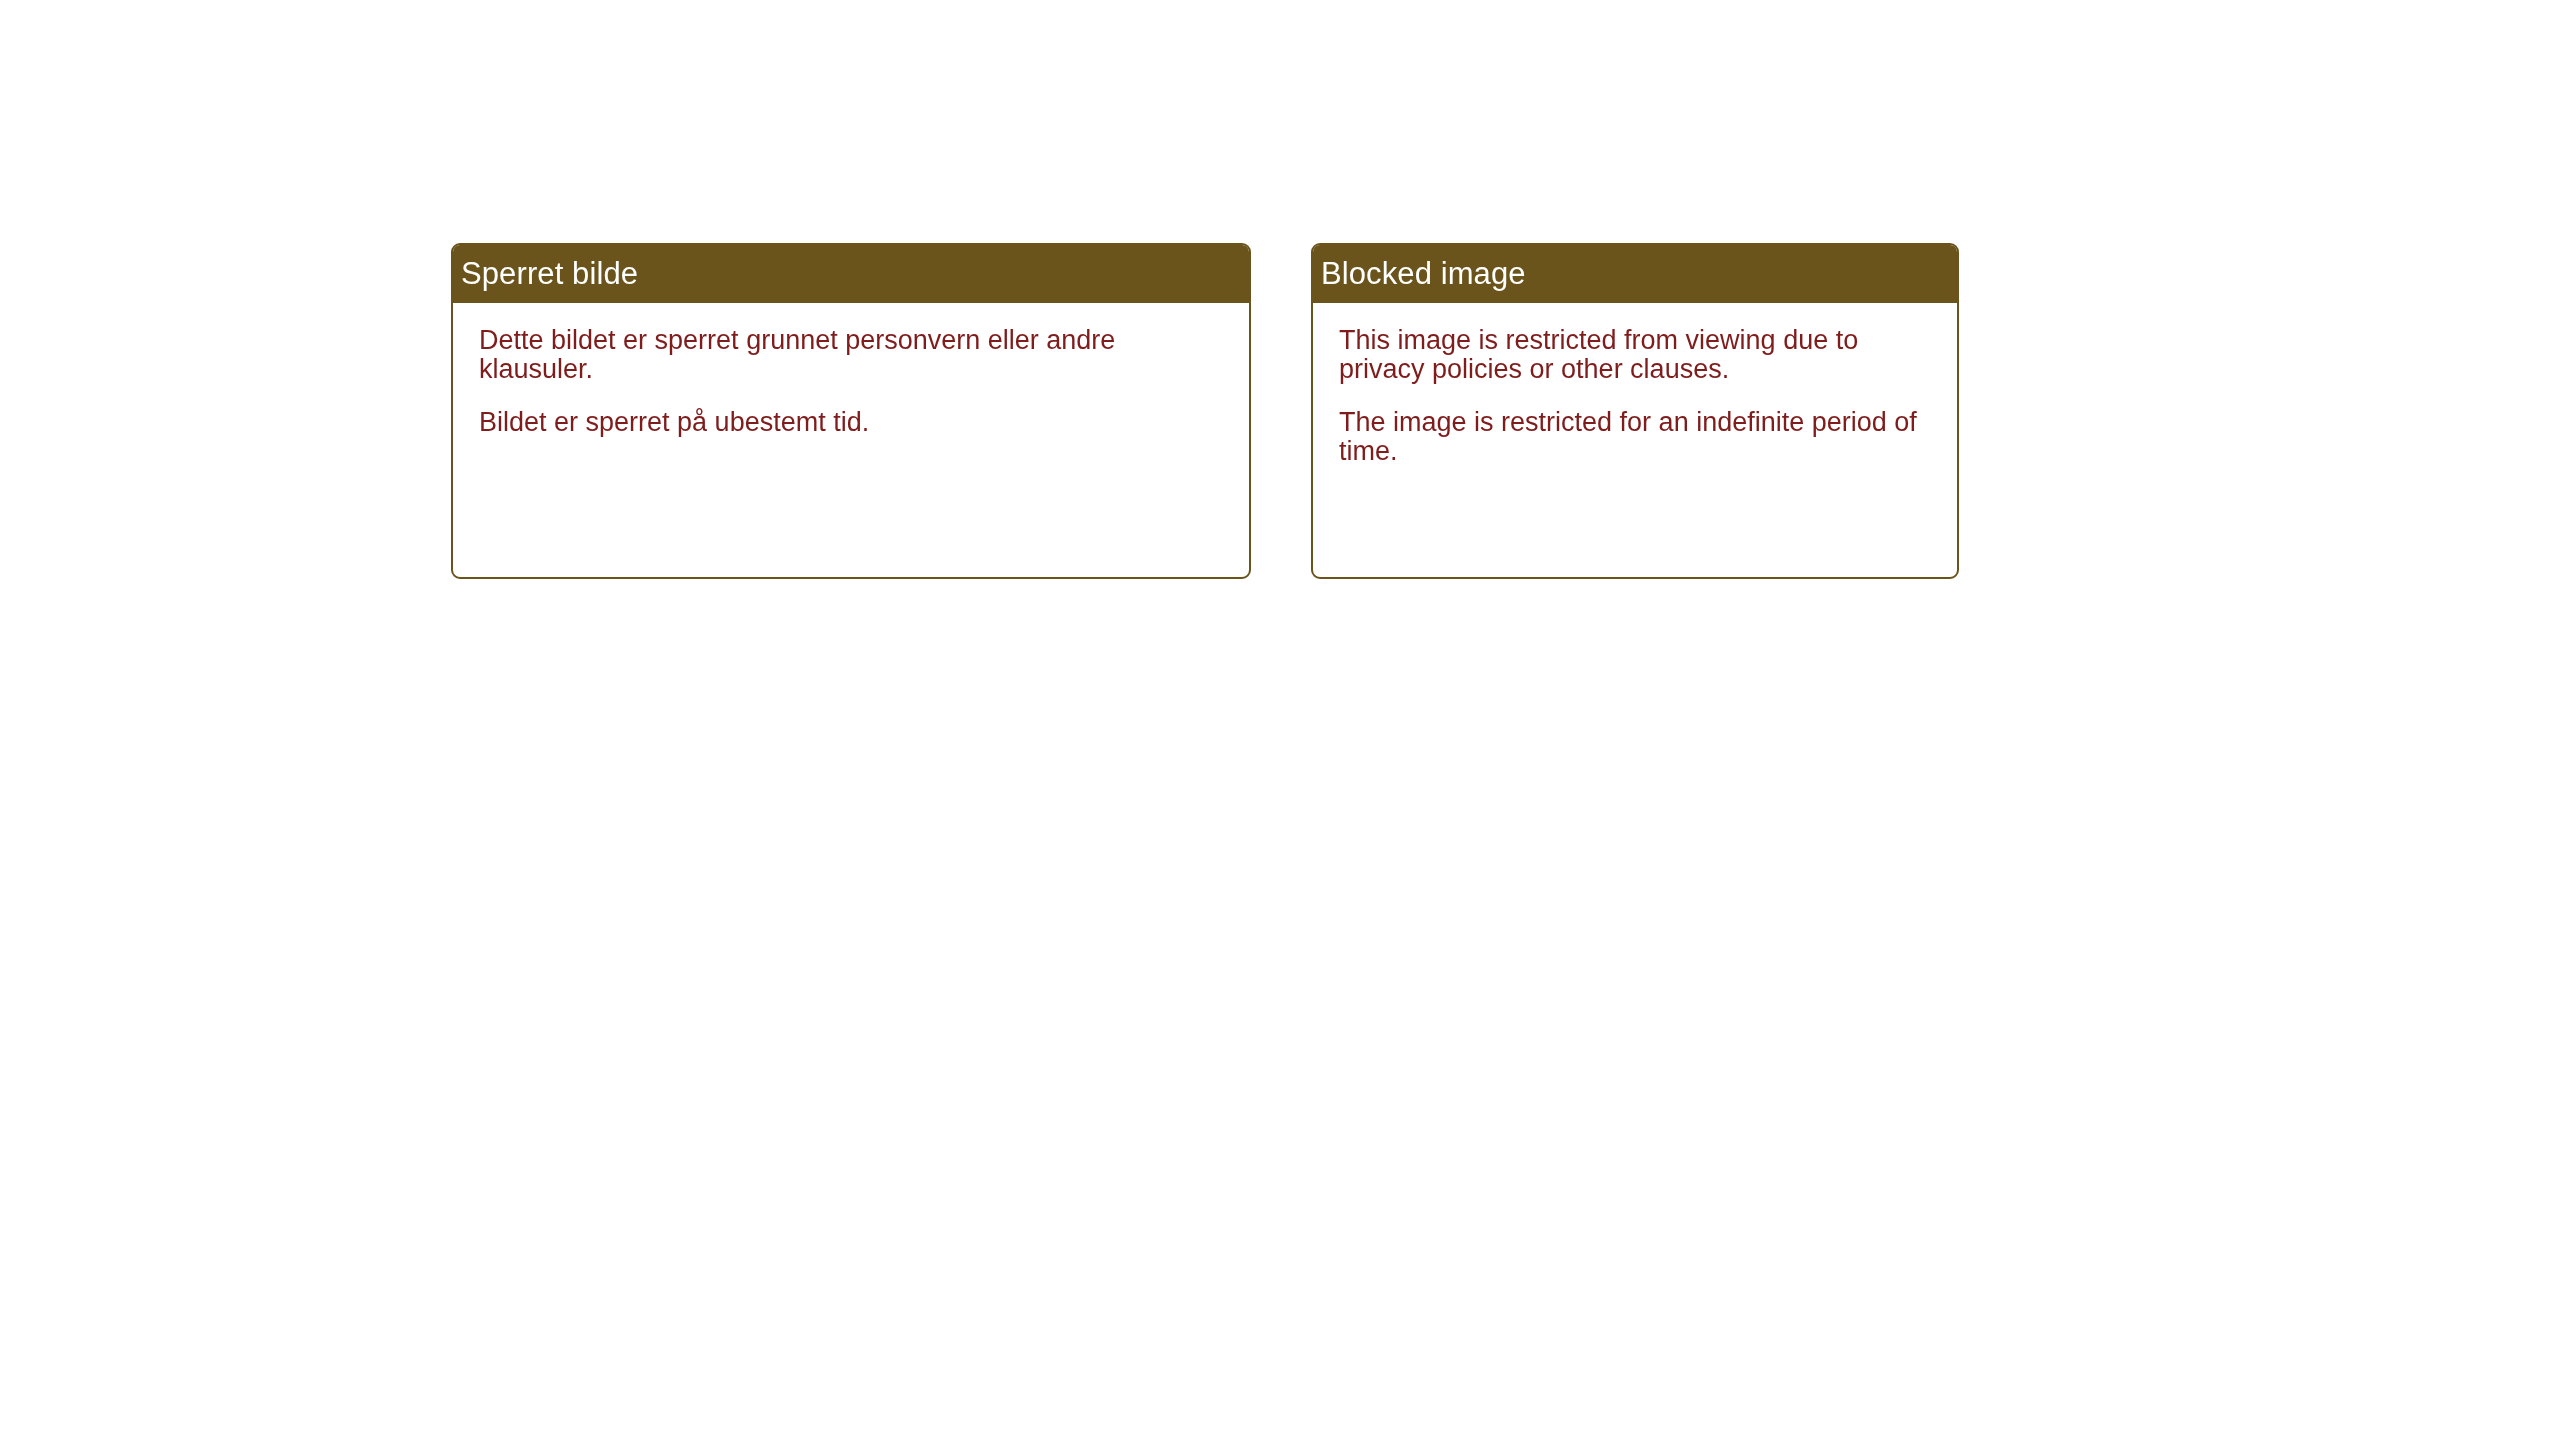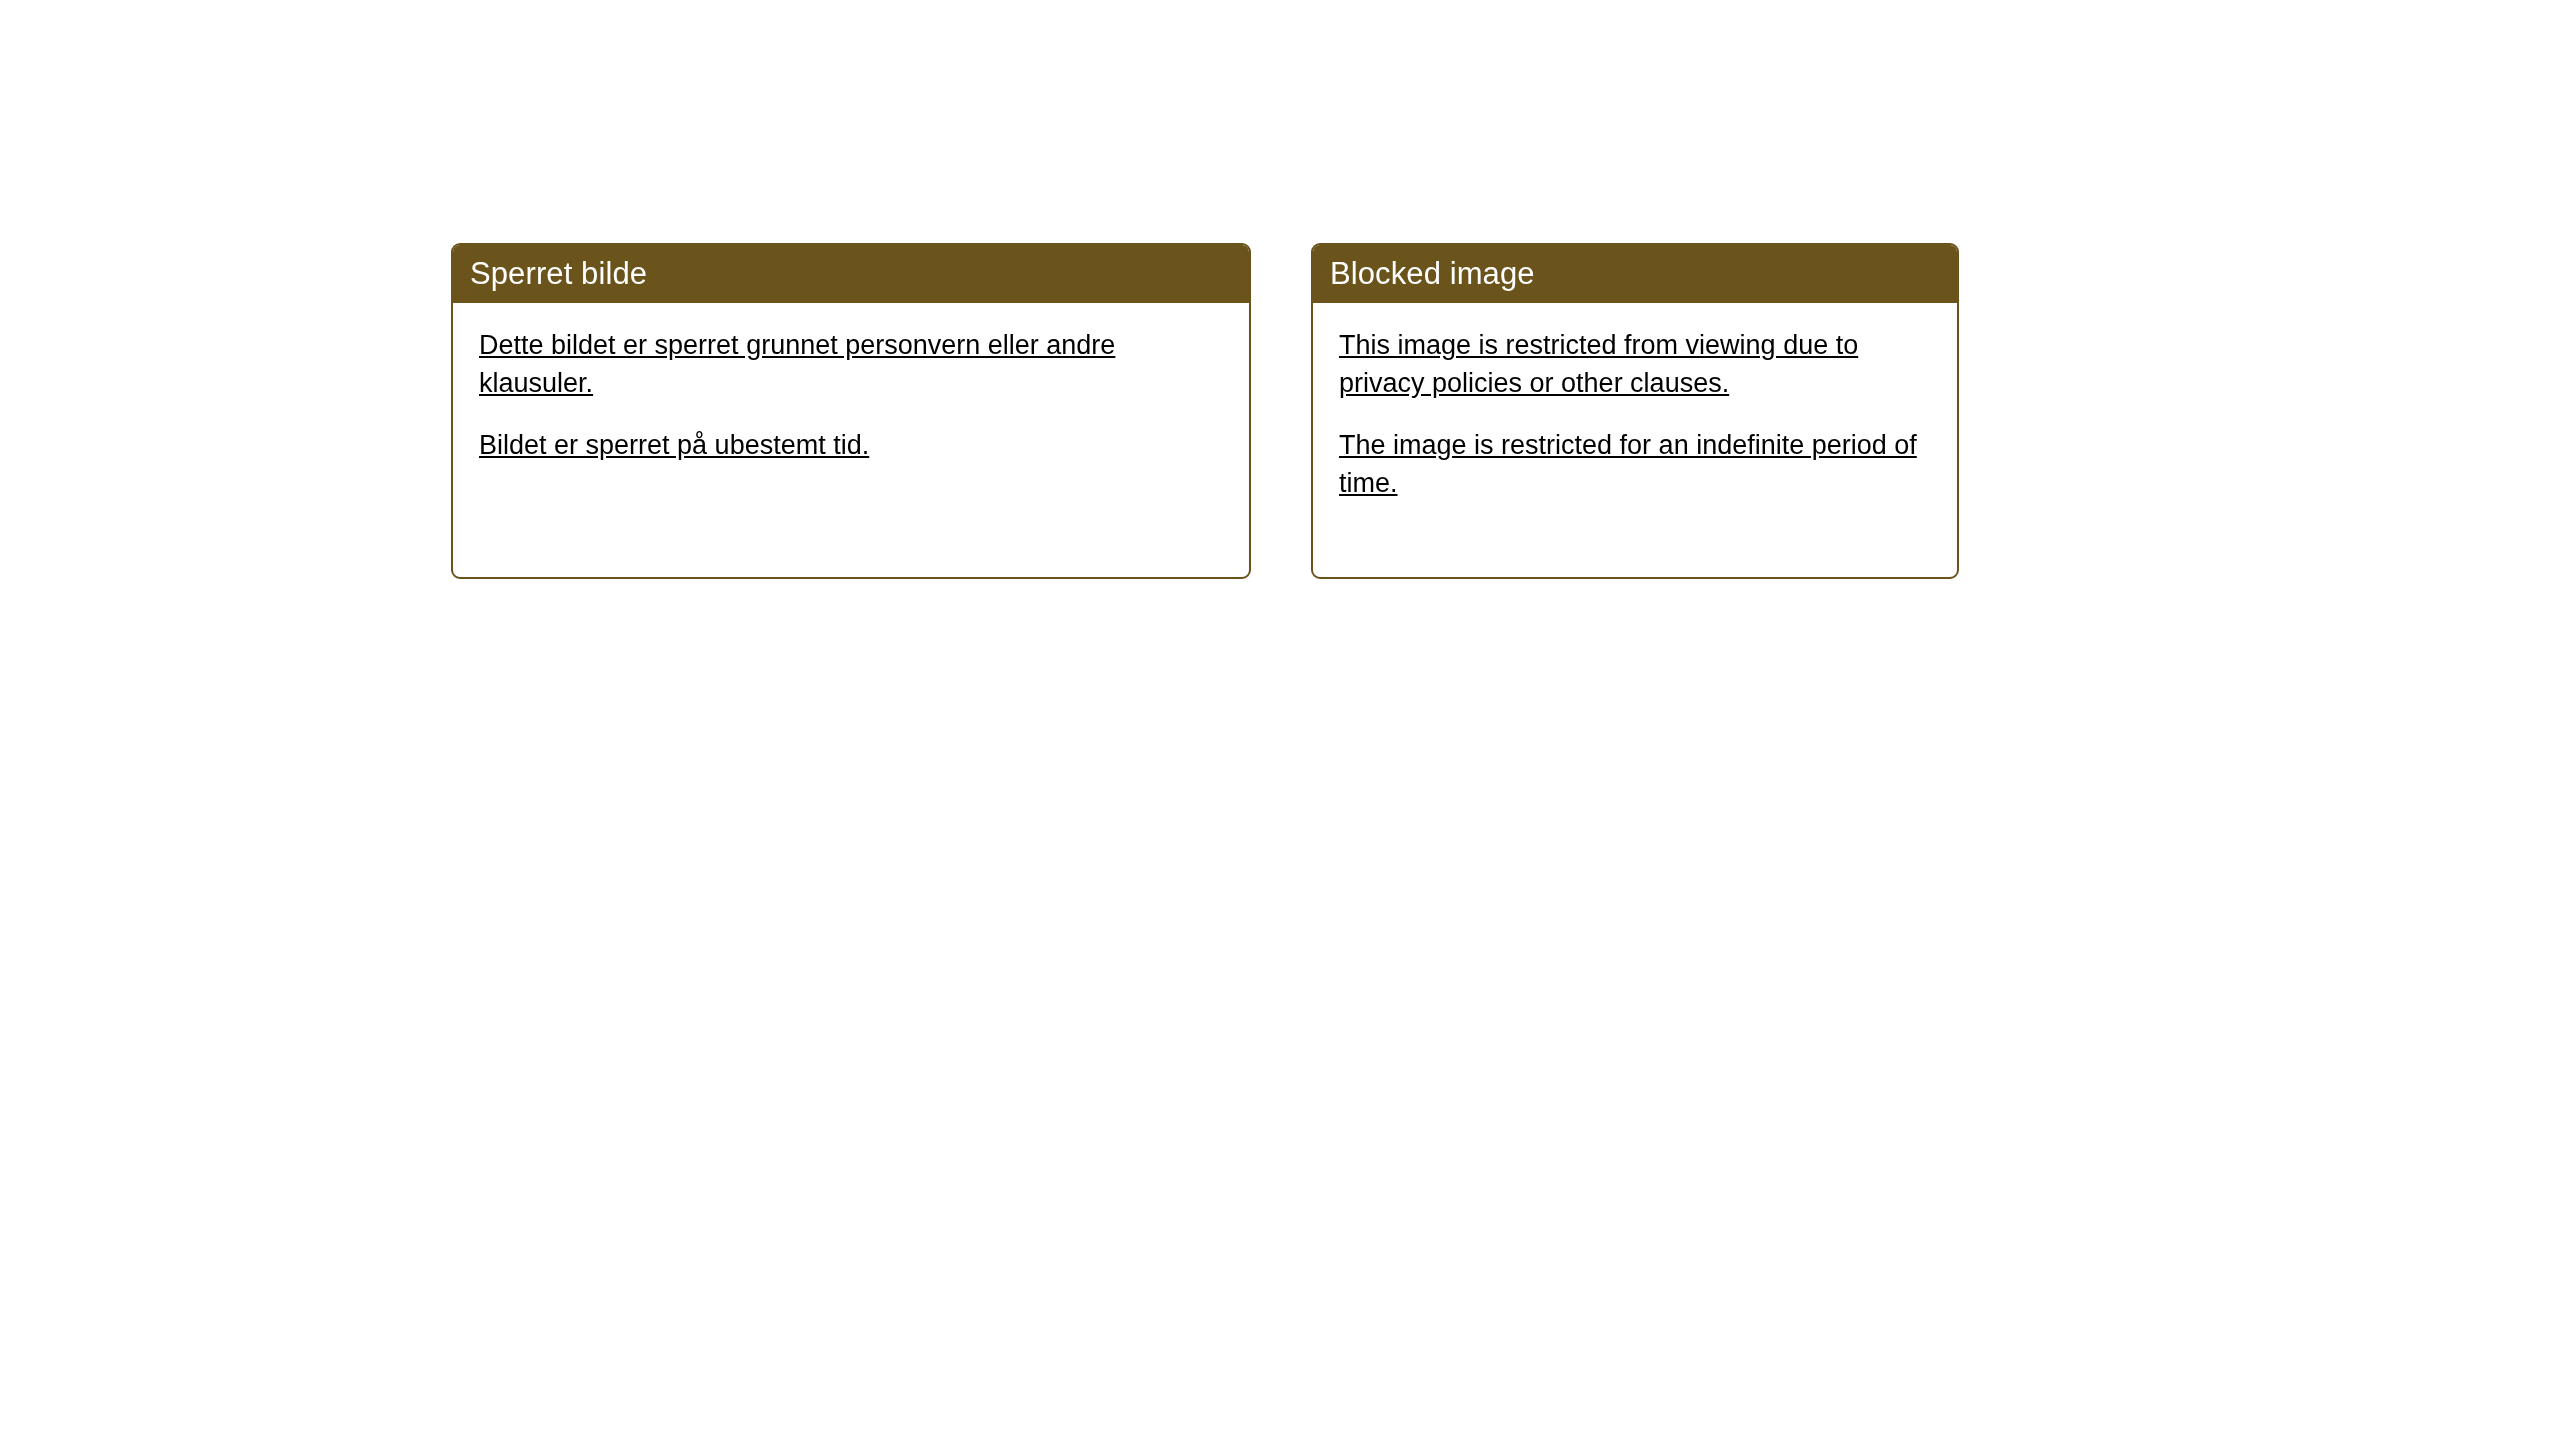--- a/index.html
+++ b/index.html
@@ -42,46 +42,45 @@
     height: 336px;
   }
 
   .notice-header {
     background: #6b541b;
     margin: -2px -2px 0 -2px;
     height: 60px;
     flex: 0 0 60px;
     display: flex;
     align-items: center;
-    padding: 0 19px;
+    padding: 0 10px;
     border-top-left-radius: 9px;
     border-top-right-radius: 9px;
   }
 
   .notice-title {
     color: #ffffff;
     font-size: 31px;
     font-weight: 400;
     line-height: 1;
     letter-spacing: 0.1px;
     white-space: nowrap;
   }
 
   .notice-body {
     flex: 1 1 auto;
     padding: 23px 26px 0 26px;
   }
 
   .notice-paragraph {
-    color: #000000;
+    color: #7f1d1d;
     font-size: 27px;
-    line-height: 38px;
+    line-height: 29px;
     margin: 0;
     max-width: 720px;
-    text-decoration: underline;
   }
 
   .notice-paragraph + .notice-paragraph {
     margin-top: 24px;
   }
 </style>
 </head>
 <body>
 
 <section class="notice-card notice-card--no">

